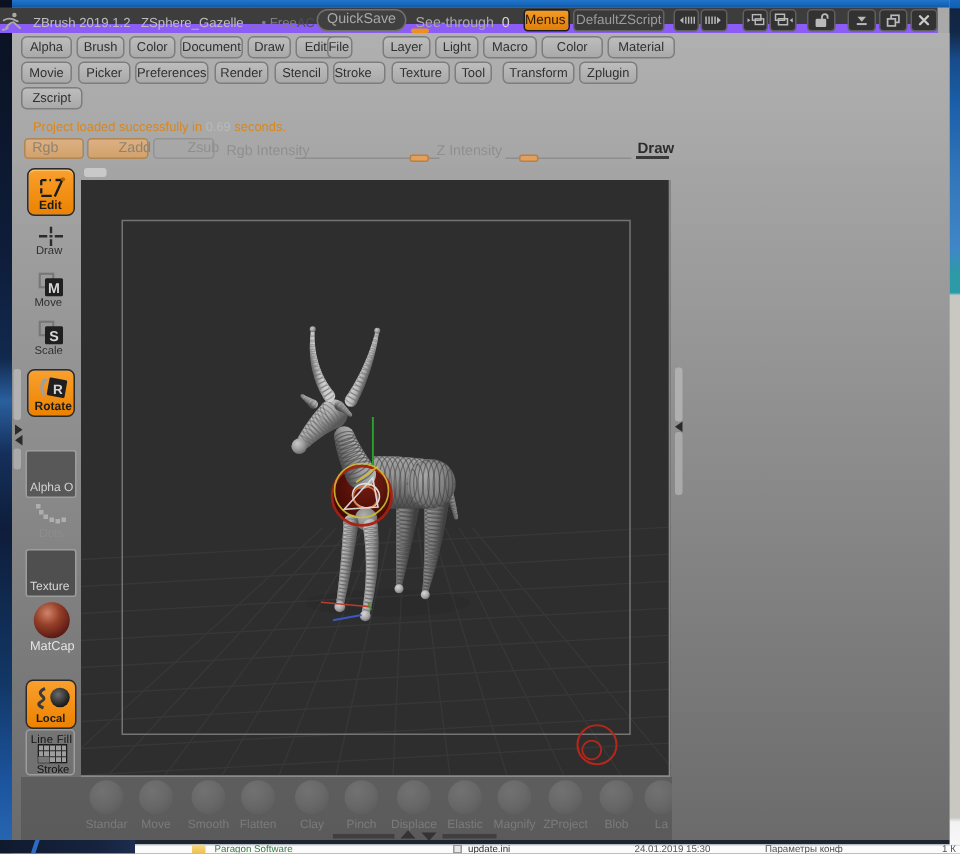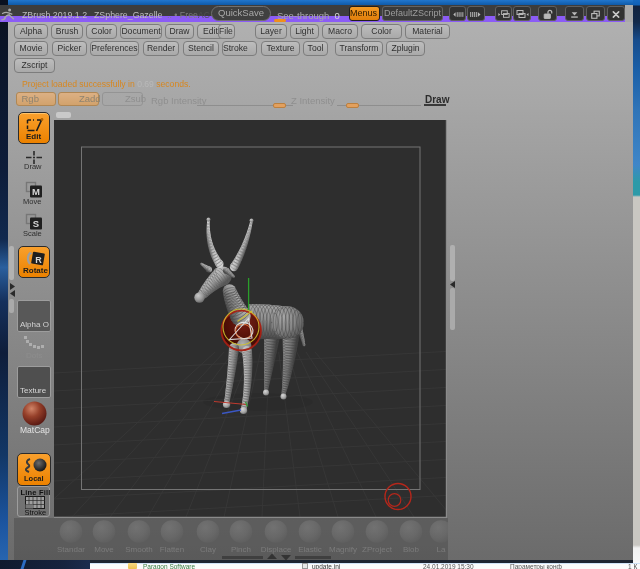--- a/index.html
+++ b/index.html
@@ -216,21 +216,21 @@
           <stop offset="0%" stop-color="#6b6b6b"></stop>
           <stop offset="100%" stop-color="#101010"></stop>
         </radialGradient>
       </defs>
 <circle cx="18" cy="8" r="6.5" fill="url(#lb)"></circle>
 <path d="M8 2 Q3 4 6 7 Q9 9 5 11 Q2 13 7 15" fill="none" stroke="#3a3a3a" stroke-width="2"></path>
 </svg>
 <div class="lbl" style="left:6px;top:20px;font-size:7.5px;color:#1c1c1c;font-weight:bold">Local</div>
   </div>
 <div class="abs" style="left:16.5px;top:486px;width:33px;height:31px;border:1px solid #9d9d9d;border-radius:3px">
-<div class="lbl" style="left:3px;top:1px;font-size:7.5px;color:#111;font-weight:bold;letter-spacing:0.2px">Line Fill</div>
+<div class="lbl" style="left:3px;top:1px;font-size:7.5px;color:#111;font-weight:normal;letter-spacing:0.2px">Line Fill</div>
 <svg class="abs" style="left:7px;top:9px" width="20" height="13" viewBox="0 0 20 13">
 <rect x="0.5" y="0.5" width="19" height="12" fill="#9e9e9e" stroke="#1a1a1a"></rect>
 <path d="M0 4.5 H20 M0 8.5 H20 M4 0 V13 M8 0 V13 M12 0 V13 M16 0 V13" stroke="#2a2a2a" stroke-width="0.7"></path>
 <rect x="0.5" y="8.5" width="7.5" height="4" fill="#787878"></rect>
     </svg>
 <div class="lbl" style="left:7px;top:21px;font-size:7.5px;color:#111">Stroke</div>
   </div>
 <svg width="393" height="398" viewBox="54 120 393 398" style="position:absolute;left:54px;top:120px">
     <defs>
       <linearGradient id="gc1" gradientUnits="userSpaceOnUse" x1="264.0" y1="363.4" x2="274.0" y2="364.6">

